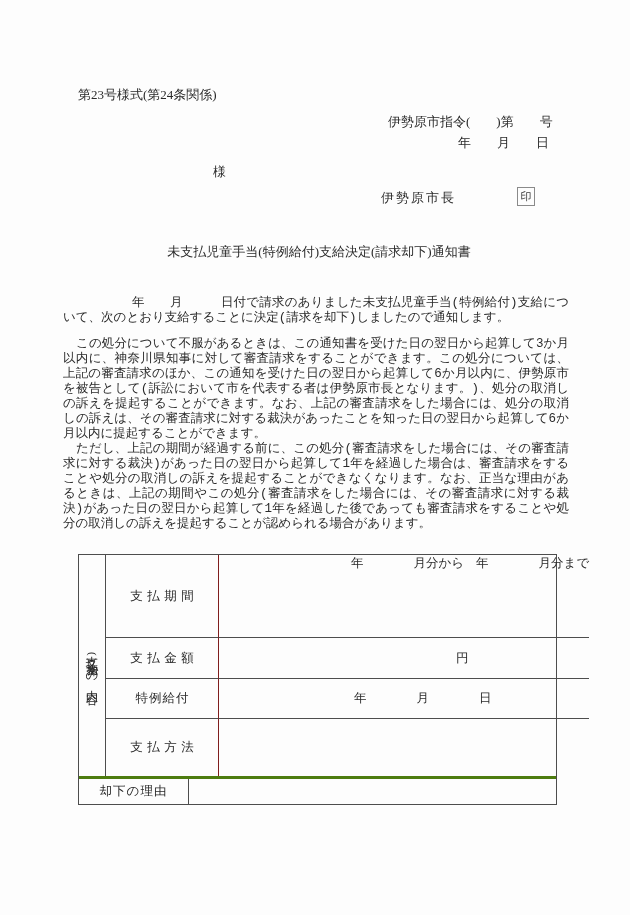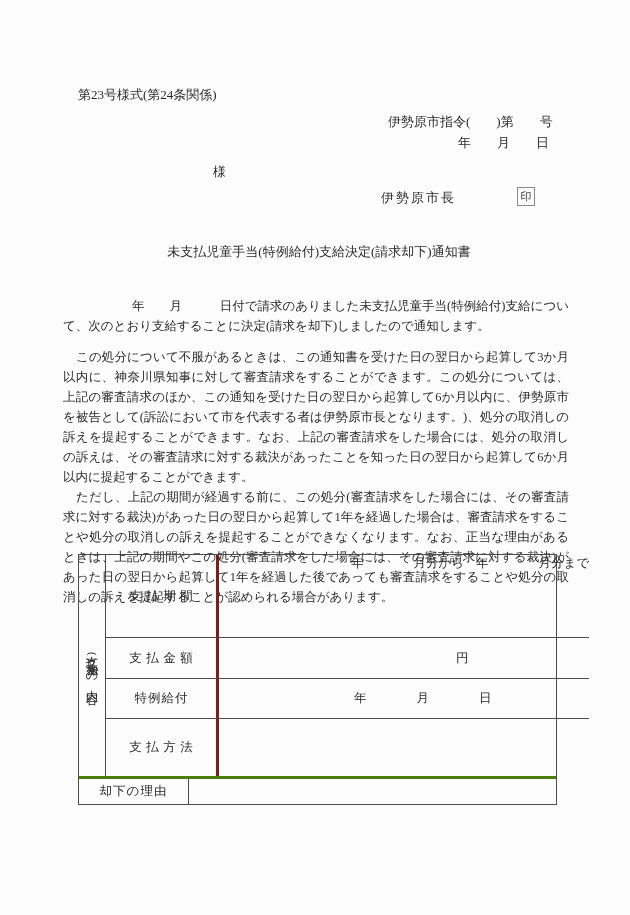--- a/index.html
+++ b/index.html
@@ -26,22 +26,22 @@
     display: flex; align-items: center; justify-content: center;
     font-size: 11px; color: #3c3c3c;
   }
   .doc-title {
     position: absolute; left: 0; right: 0; top: 243px;
     text-align: center; font-size: 13px; padding-left: 8px;
   }
 
   .body-text {
     position: absolute; left: 63px; top: 296px; width: 506px;
-    font-size: 12.5px; line-height: 20px;
-    text-align: justify; text-justify: inter-ideograph;
+    font-size: 12.5px; line-height: 15px;
+    text-align: justify; text-justify: inter-ideograph; font-family: Liberation Mono, monospace;
   }
   .body-text p { margin: 0; }
   .p-intro { text-indent: 69px; margin-bottom: 11px !important; }
   .p-body { text-indent: 13px; }
 
   
   .tbl {
     position: absolute; left: 78px; top: 554px; width: 477px;
     border: 1px solid #4d4d4d;
     font-size: 12.5px;
@@ -57,21 +57,21 @@
     border-right: 1px solid #4d4d4d;
     display: flex; align-items: center; justify-content: center;
   }
   .group-text {
     writing-mode: vertical-rl; text-orientation: mixed;
     font-size: 12.5px; letter-spacing: 3px; line-height: 26px;
     white-space: pre;
   }
   .group-text .paren { font-size: 10.5px; letter-spacing: 0.5px; }
   .label-cell {
-    border-right: 3px solid #7f1d1d;
+    border-right: 1px solid #7f1d1d;
     display: flex; align-items: center; justify-content: center;
   }
   .row-sep { border-bottom: 1px solid #4d4d4d; }
   .ls-wide { letter-spacing: 4.5px; text-indent: 4.5px; }
   .ls-tight { letter-spacing: 1px; text-indent: 1px; }
   .value-cell { white-space: pre; }
   .value-period {
     display: flex; flex-direction: row; justify-content: center;
     gap: 12px; padding-left: 132px;
   }

